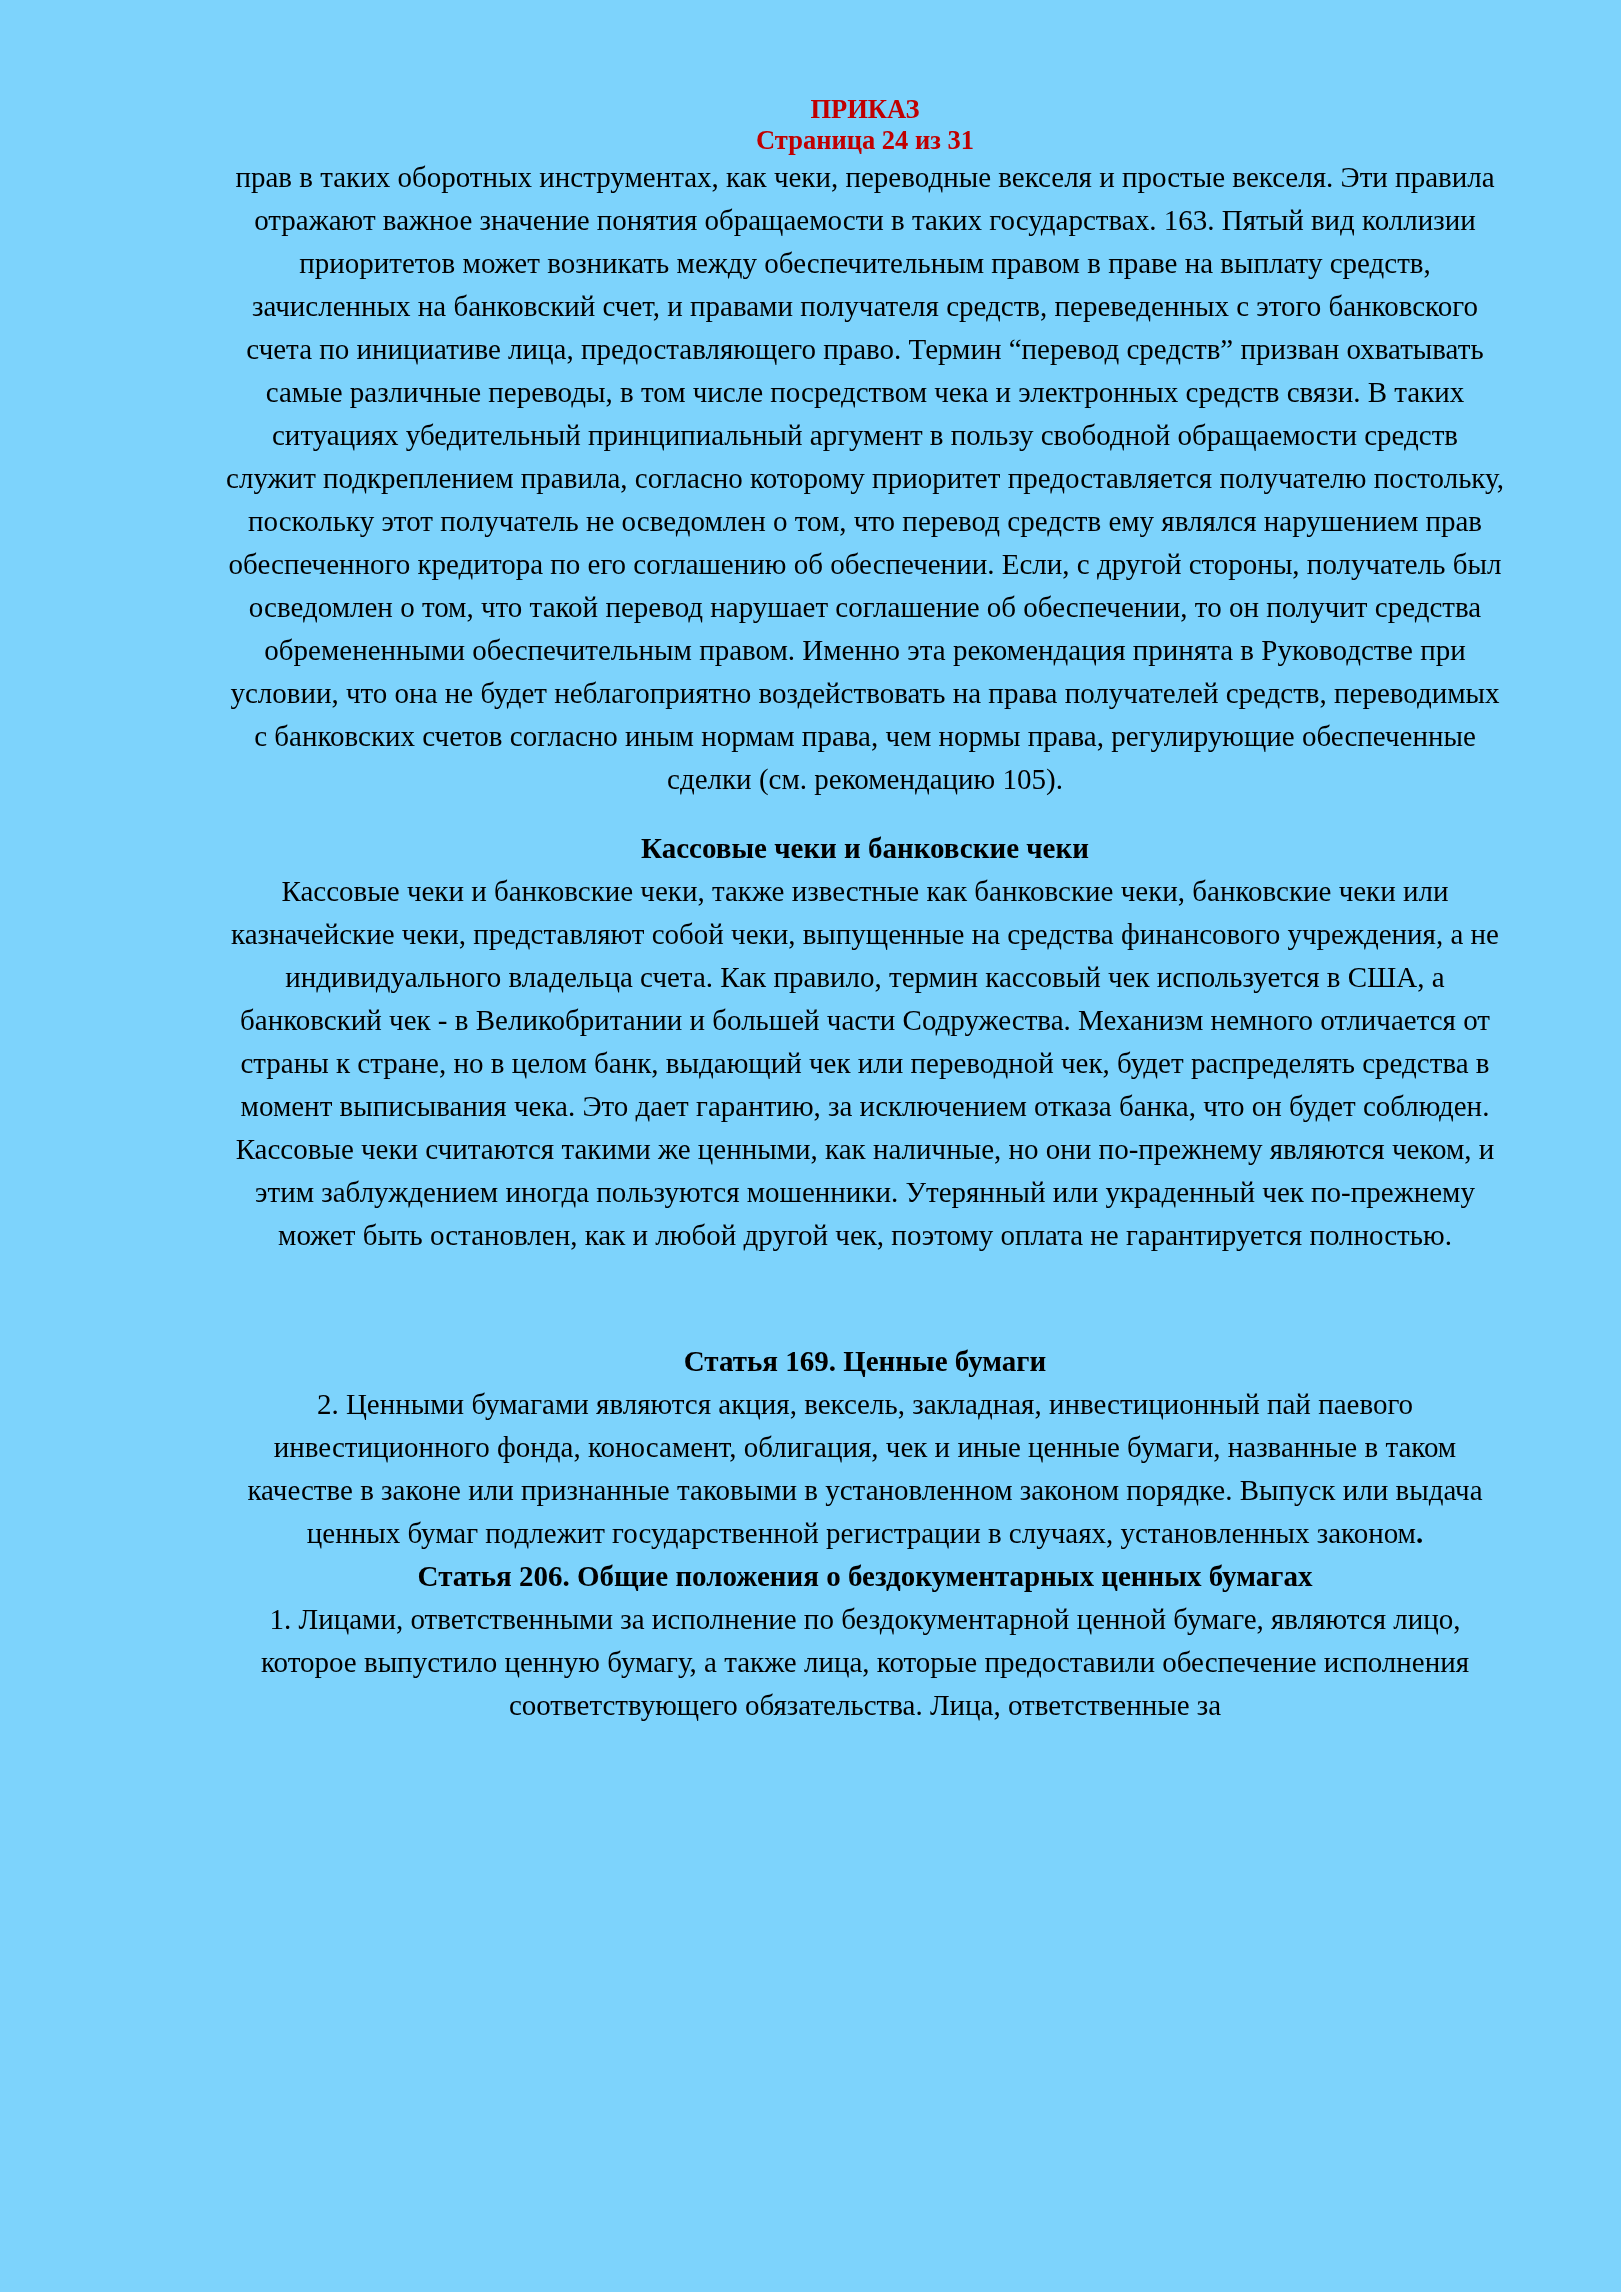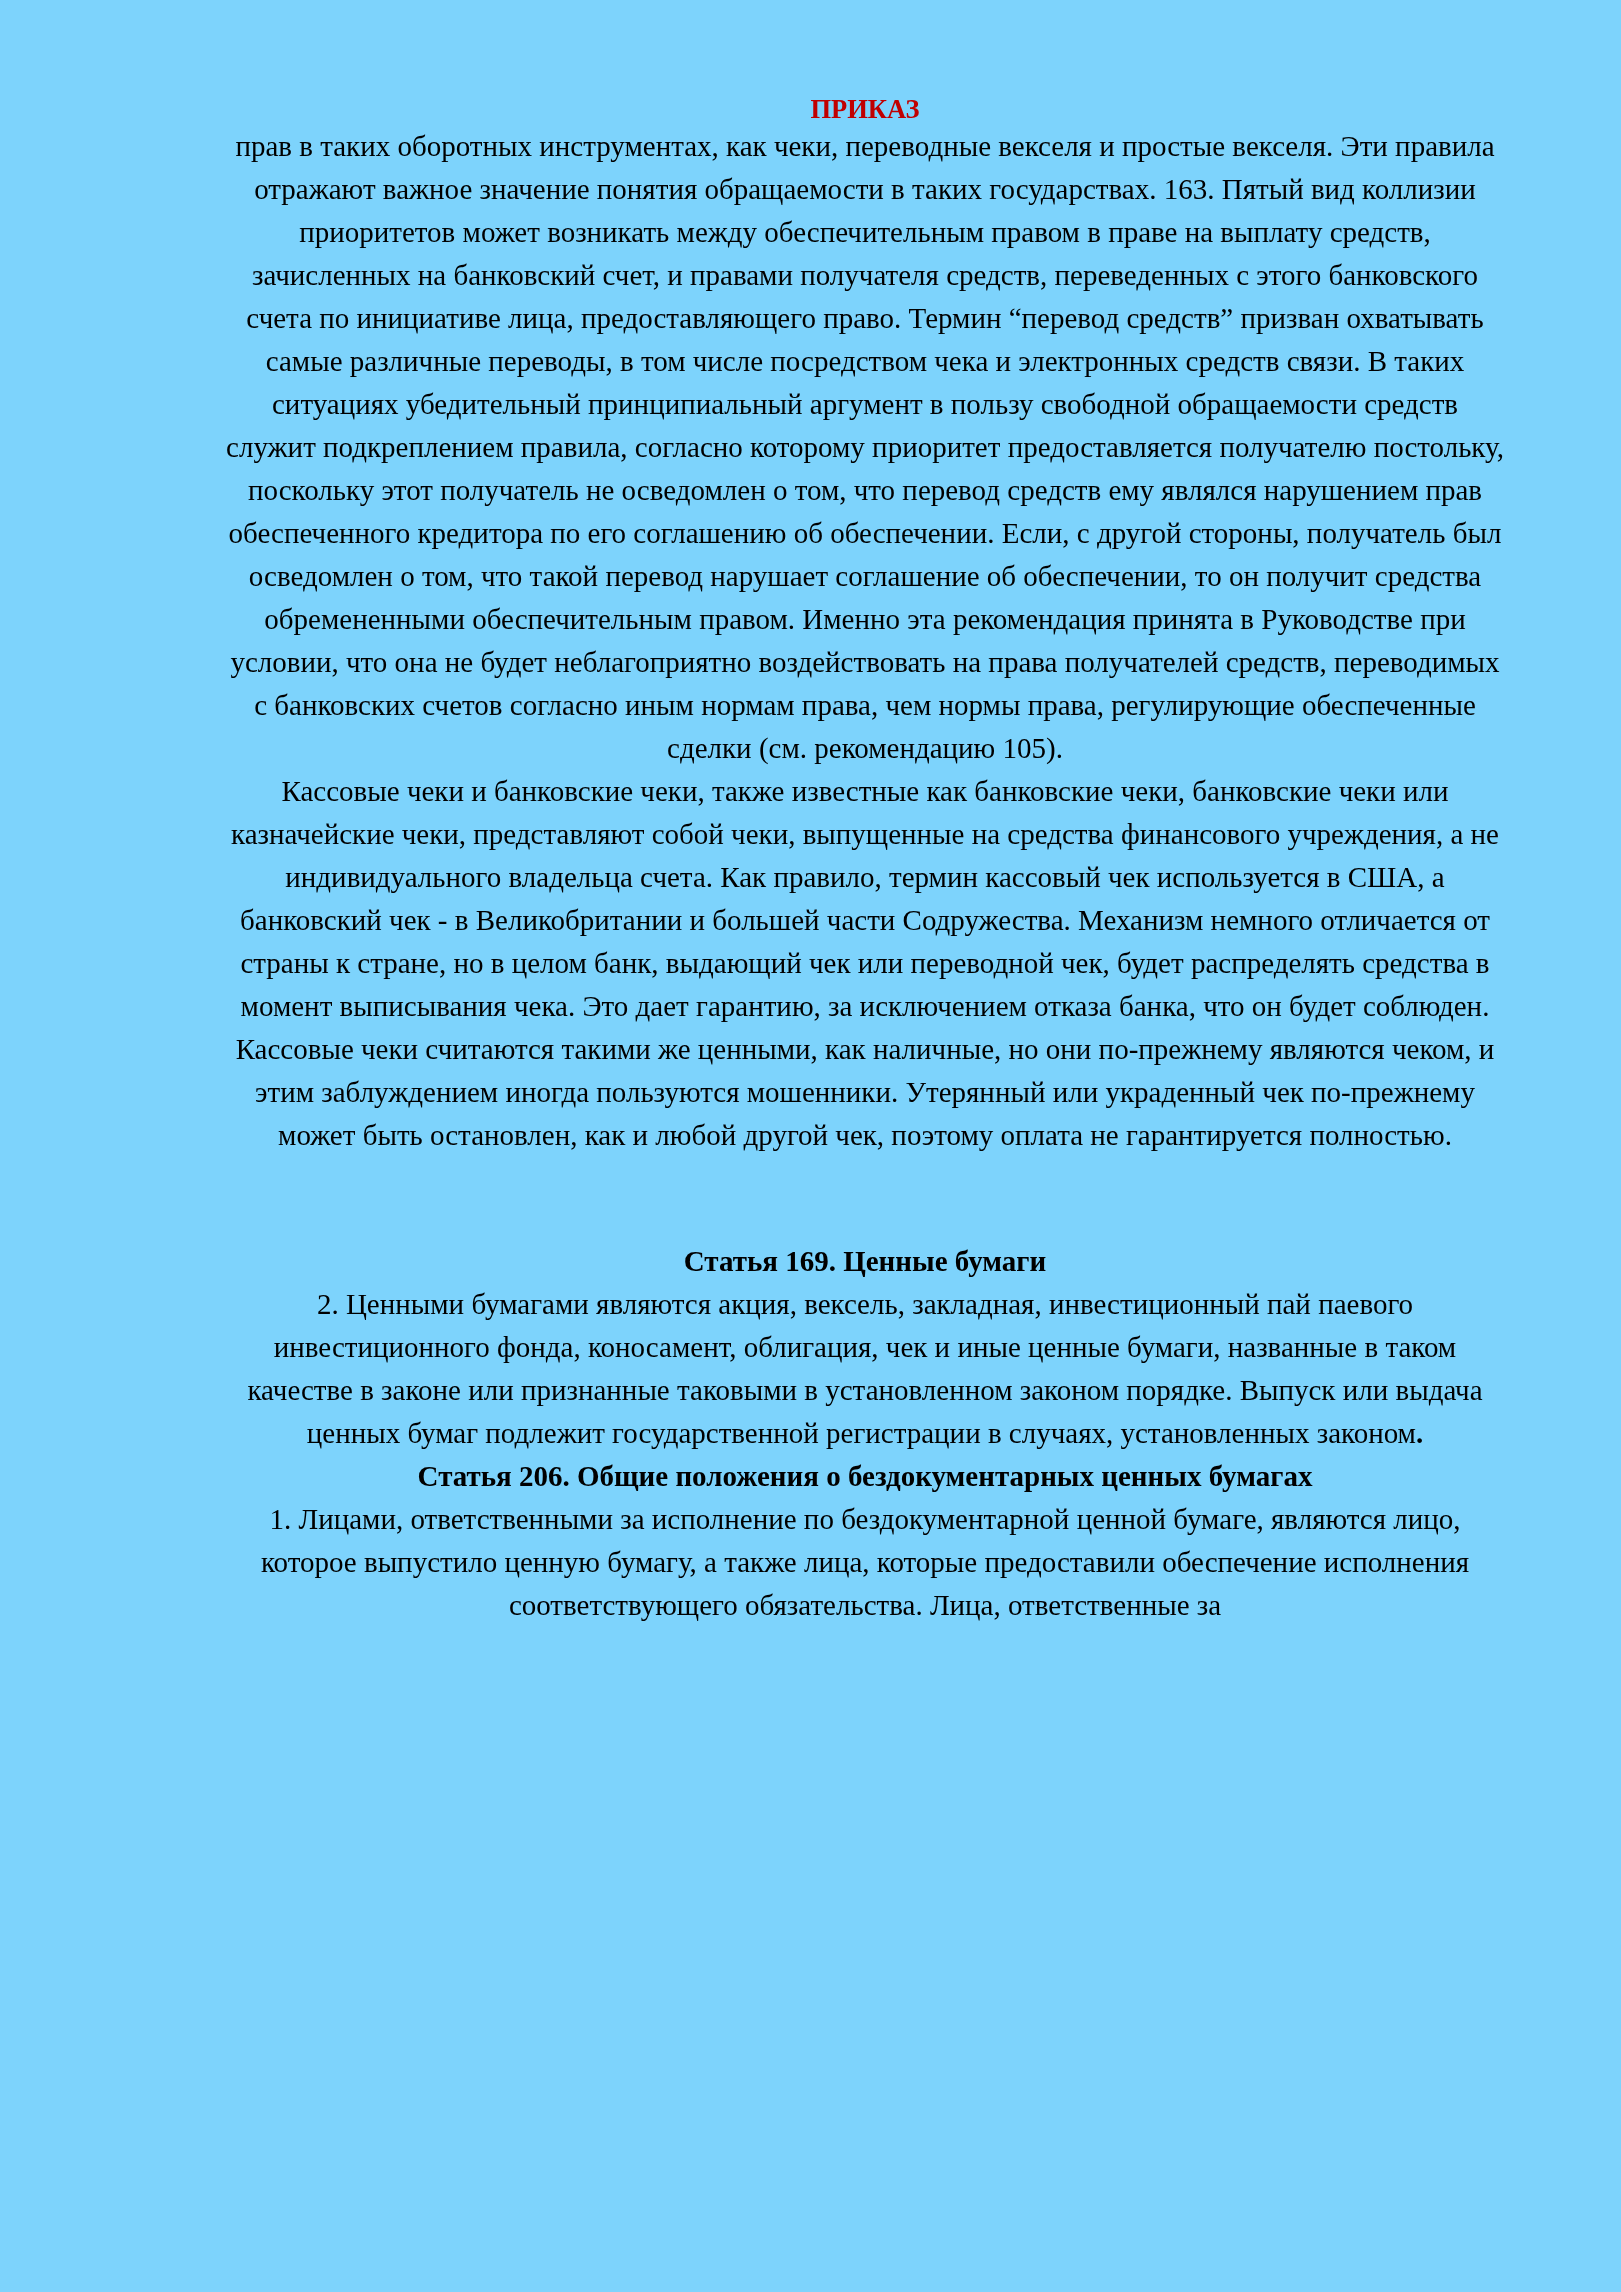--- a/index.html
+++ b/index.html
@@ -56,26 +56,28 @@
   }
   .bold-period { font-weight: bold; }
 </style>
 </head>
 <body>
 
 <div class="page">
 
   <div class="doc-header">
     <div class="hline">ПРИКАЗ</div>
+    <div class="hline">Страница 24 из 31</div>
   </div>
 
   <div class="body-text">
 
     <p class="para p-intro">прав в таких оборотных инструментах, как чеки, переводные векселя и простые векселя. Эти правила отражают важное значение понятия обращаемости в таких государствах. 163. Пятый вид коллизии приоритетов может возникать между обеспечительным правом в праве на выплату средств, зачисленных на банковский счет, и правами получателя средств, переведенных с этого банковского счета по инициативе лица, предоставляющего право. Термин “перевод средств” призван охватывать самые различные переводы, в том числе посредством чека и электронных средств связи. В таких ситуациях убедительный принципиальный аргумент в пользу свободной обращаемости средств служит подкреплением правила, согласно которому приоритет предоставляется получателю постольку, поскольку этот получатель не осведомлен о том, что перевод средств ему являлся нарушением прав обеспеченного кредитора по его соглашению об обеспечении. Если, с другой стороны, получатель был осведомлен о том, что такой перевод нарушает соглашение об обеспечении, то он получит средства обремененными обеспечительным правом. Именно эта рекомендация принята в Руководстве при условии, что она не будет неблагоприятно воздействовать на права получателей средств, переводимых с банковских счетов согласно иным нормам права, чем нормы права, регулирующие обеспеченные сделки (см. рекомендацию 105).</p>
 
+    <p class="h-section">Кассовые чеки и банковские чеки</p>
 
     <p class="para p-checks">Кассовые чеки и банковские чеки, также известные как банковские чеки, банковские чеки или казначейские чеки, представляют собой чеки, выпущенные на средства финансового учреждения, а не индивидуального владельца счета. Как правило, термин кассовый чек используется в США, а банковский чек - в Великобритании и большей части Содружества. Механизм немного отличается от страны к стране, но в целом банк, выдающий чек или переводной чек, будет распределять средства в момент выписывания чека. Это дает гарантию, за исключением отказа банка, что он будет соблюден. Кассовые чеки считаются такими же ценными, как наличные, но они по-прежнему являются чеком, и этим заблуждением иногда пользуются мошенники. Утерянный или украденный чек по-прежнему может быть остановлен, как и любой другой чек, поэтому оплата не гарантируется полностью.</p>
 
 
     <div class="articles">
 
       <p class="para article-title">Статья 169. Ценные бумаги</p>
 
       <p class="para"><span>2. Ценными бумагами являются акция, вексель, закладная, инвестиционный пай паевого инвестиционного фонда, коносамент, облигация, чек и иные ценные бумаги, названные в таком качестве в законе или признанные таковыми в установленном законом порядке. Выпуск или выдача ценных бумаг подлежит государственной регистрации в случаях, установленных законом</span><span class="bold-period">.</span></p>
 

